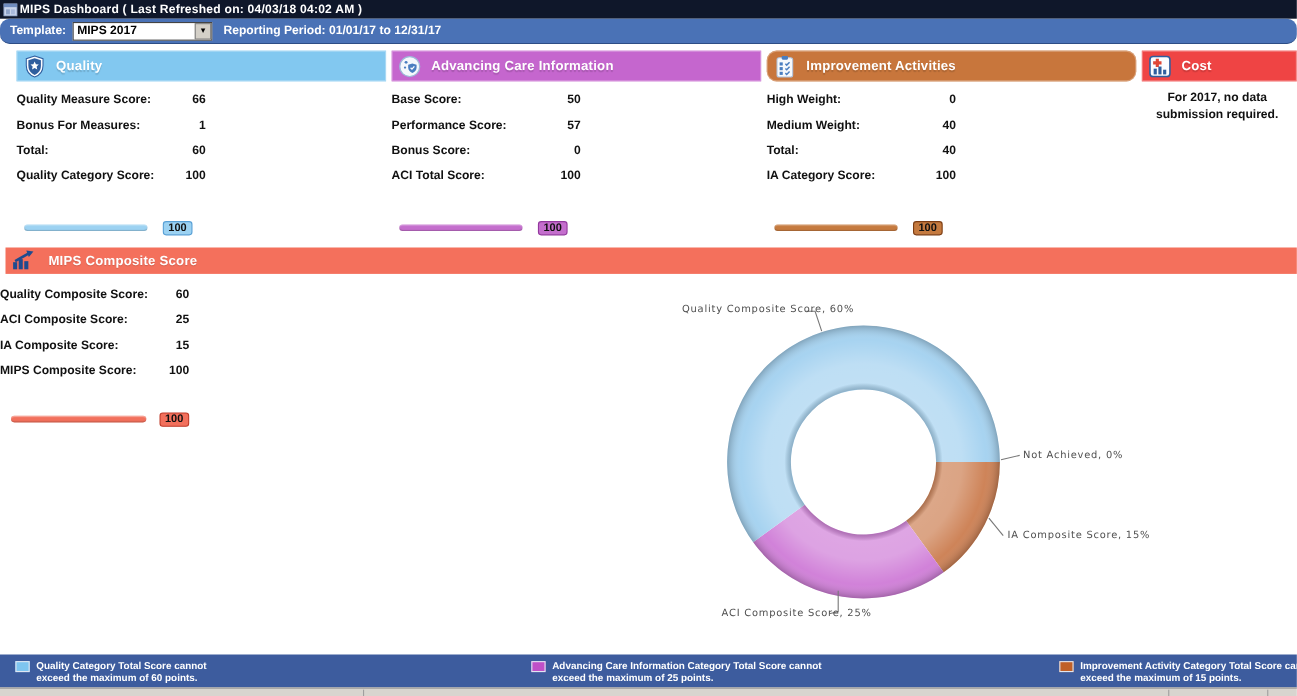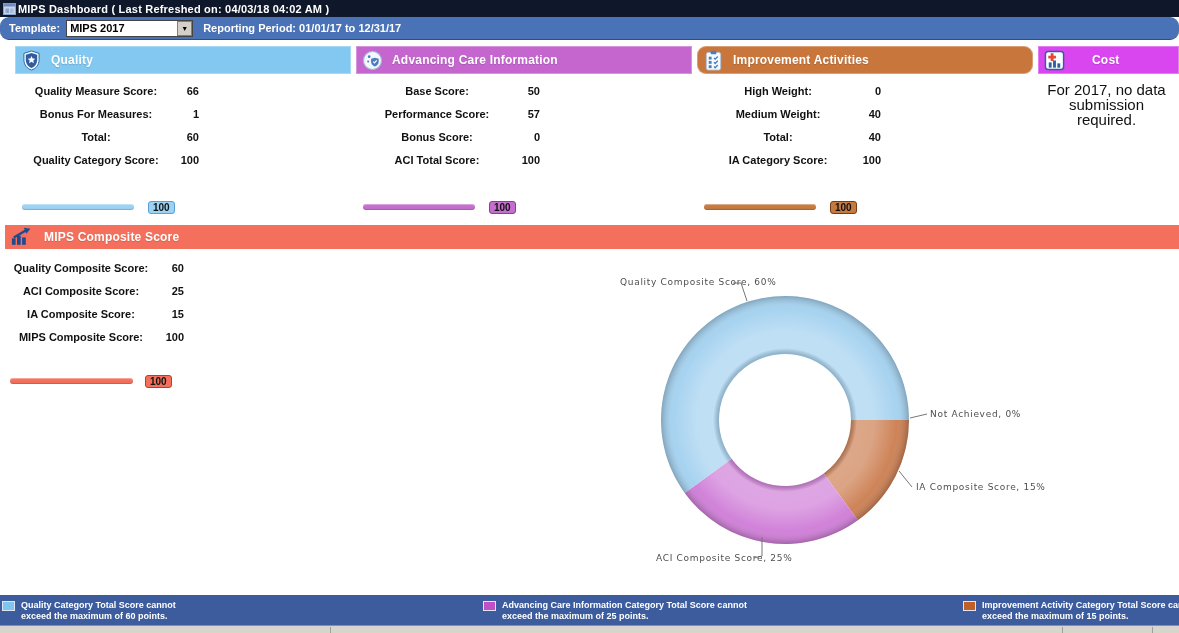--- a/index.html
+++ b/index.html
@@ -30,23 +30,23 @@
   .panels { display:flex; padding-left:15px; }
   .panel { width:336px; margin-right:5px; }
   .panel:last-child { flex:1; margin-right:0; }
   .panel-header { height:28px; display:flex; align-items:center; padding:0 5px;
     box-shadow: inset 0 0 0 1px rgba(255,255,255,.3); }
   .panel-header .hicon { width:22px; height:22px; display:flex; align-items:center; justify-content:center; }
   .panel-title { margin-left:9px; color:#fff; font-size:12px; font-weight:bold;
     text-shadow:0 1px 1px rgba(0,0,0,.15); letter-spacing:.2px; }
   .panel-body { padding-top:5px; }
   .srow { height:23px; display:flex; align-items:center; font-size:11px; font-weight:bold; color:#111; }
-  .srow .lbl { width:138px; text-align:center;margin-left:12px; }
+  .srow .lbl { width:138px; text-align:left; }
   .srow .val { width:34px; text-align:right; }
-  .cost-msg { padding:8px 10px 0 6px; text-align:center; font-size:15px; font-weight:normal; color:#111; line-height:15px; }
+  .cost-msg { padding:8px 10px 0 6px; text-align:center; font-size:11px; font-weight:bold; color:#111; line-height:15px; }
 
   .bar-row { display:flex; align-items:center; margin-top:29px; padding-left:7px; height:14px; }
   .bar { width:112px; height:6px; border-radius:3px; box-shadow: inset 0 -1px 1px rgba(0,0,0,.18), inset 0 1px 1px rgba(255,255,255,.4); }
   .badge { margin-left:14px; min-width:26px; text-align:center; font-size:10px; font-weight:bold;
     color:#101010; border:1px solid; border-radius:3px; padding:0 4px; height:13px; line-height:12px; }
 
   
   .composite-header { margin-left:5px; margin-top:11px; height:24px; display:flex; align-items:center; padding:0 6px; }
   .composite-header .hicon { width:24px; height:20px; }
   .composite-body { padding-top:7px; }
@@ -204,21 +204,21 @@
             <span class="val">100</span>
           </div>
       </div>
       <div class="bar-row">
         <span class="bar" style="background-color: rgb(197, 122, 63);"></span>
         <span class="badge" style="background-color: rgb(197, 122, 63); border-color: rgb(124, 60, 18);">100</span>
       </div>
     </div>
 
     <div class="panel">
-      <div class="panel-header" style="background-color: #d946ef; gap: 18px;">
+      <div class="panel-header" style="background-color: #ef4444;">
         <span class="hicon">
           <svg viewBox="0 0 22 22" width="21" height="21">
             <rect x="1.5" y="1.5" width="19" height="19" rx="3" fill="#fcfdff" stroke="#2f5e9e" stroke-width="1.5"></rect>
             <path d="M7 3.5 h3 v2.5 h2.5 v3 H10 v2.5 H7 V9 H4.5 V6 H7 Z" fill="#e04838"></path>
             <rect x="5" y="13" width="3" height="5.5" fill="#2f5e9e"></rect>
             <rect x="9.5" y="11" width="3" height="7.5" fill="#2f5e9e"></rect>
             <rect x="14" y="14" width="3" height="4.5" fill="#2f5e9e"></rect>
           </svg>
         </span>
         <span class="panel-title">Cost</span>
@@ -286,21 +286,21 @@
     <polyline points="899,471 912,487" fill="none" stroke="#777" stroke-width="1"></polyline>
     <polyline points="762,537 762,556 754,558" fill="none" stroke="#777" stroke-width="1"></polyline>
   </svg>
 
   <div class="chart-label" style="left:620px; top:277px;">Quality Composite Score, 60%</div>
   <div class="chart-label" style="left:930px; top:409px;">Not Achieved, 0%</div>
   <div class="chart-label" style="left:916px; top:482px;">IA Composite Score, 15%</div>
   <div class="chart-label" style="left:656px; top:553px;">ACI Composite Score, 25%</div>
 
   <div class="footer" style="background-color: rgb(61, 92, 158);">
-    <div class="legend-item" style="left:2px; width:205px;">
+    <div class="legend-item" style="left:14px; width:205px;">
       <span class="legend-swatch" style="background-color: rgb(126, 197, 240);"></span>
       <span class="legend-text">Quality Category Total Score cannot exceed the maximum of 60 points.</span>
     </div>
     <div class="legend-item" style="left:483px; width:265px;">
       <span class="legend-swatch" style="background-color: rgb(192, 80, 200);"></span>
       <span class="legend-text">Advancing Care Information Category Total Score cannot exceed the maximum of 25 points.</span>
     </div>
     <div class="legend-item" style="left:963px; width:260px;">
       <span class="legend-swatch" style="background-color: rgb(192, 96, 40);"></span>
       <span class="legend-text">Improvement Activity Category Total Score cannot exceed the maximum of 15 points.</span>

